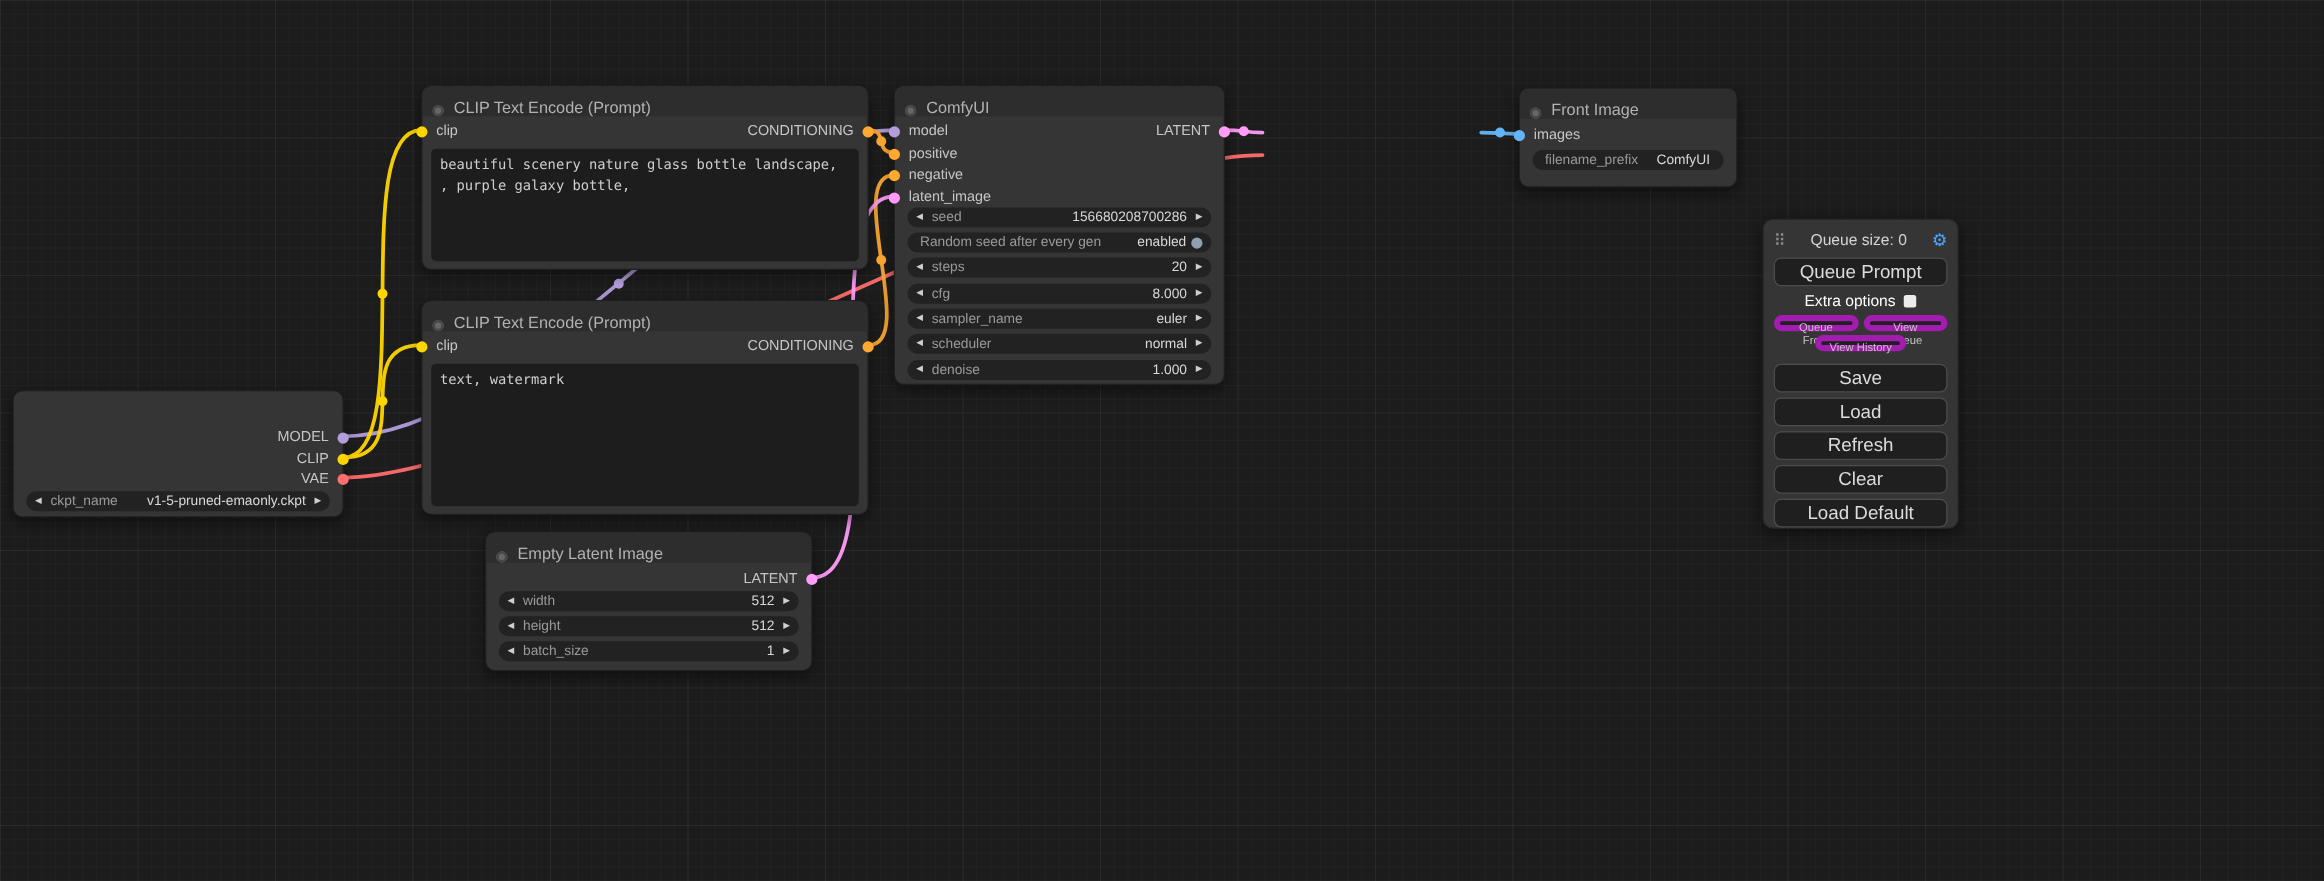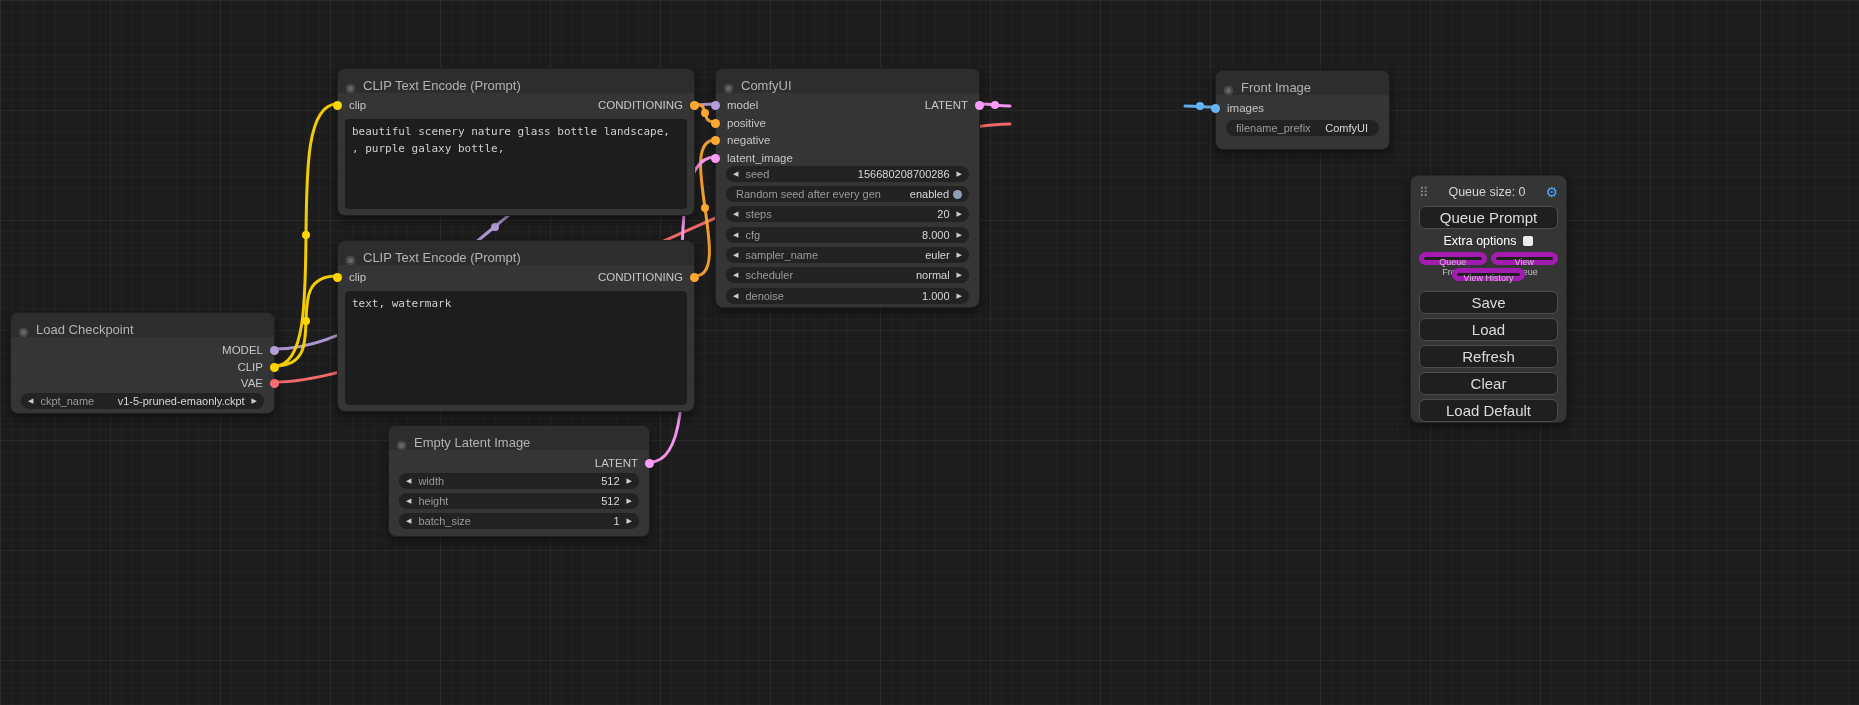--- a/index.html
+++ b/index.html
@@ -88,24 +88,20 @@
     <circle class="d-model" cx="495" cy="227" r="4"></circle>
     <circle class="d-vae" cx="637" cy="253" r="4"></circle>
     <circle class="d-cond" cx="705" cy="113" r="4"></circle>
     <circle class="d-cond" cx="705" cy="208" r="4"></circle>
     <circle class="d-latent" cx="682" cy="310" r="4"></circle>
     <circle class="d-latent" cx="995" cy="105" r="4"></circle>
     <circle class="d-image" cx="1200" cy="106" r="4"></circle>
   </svg>
 
   <div class="node" style="left:10px;top:312px;width:265px;height:102px">
-    <div class="node-header">
-      <span class="collapse-dot"></span>
-      <span class="node-title">Load Checkpoint</span>
-    </div>
     <div class="port out" style="top:30px">
       <span class="plabel">MODEL</span>
       <span class="pdot pd-model"></span>
     </div>
     <div class="port out" style="top:47px">
       <span class="plabel">CLIP</span>
       <span class="pdot pd-clip"></span>
     </div>
     <div class="port out" style="top:63px">
       <span class="plabel">VAE</span>

